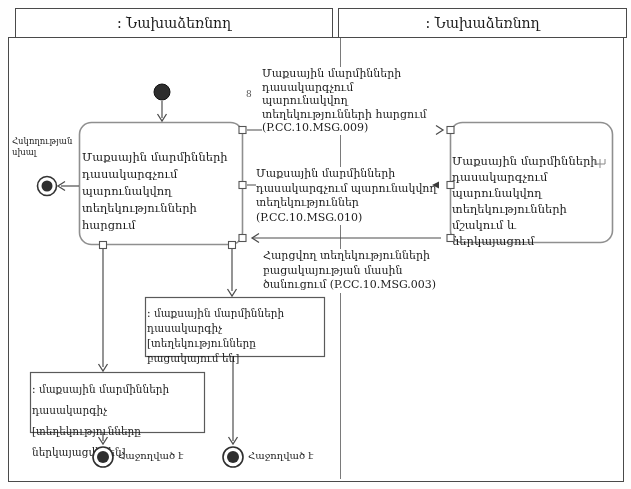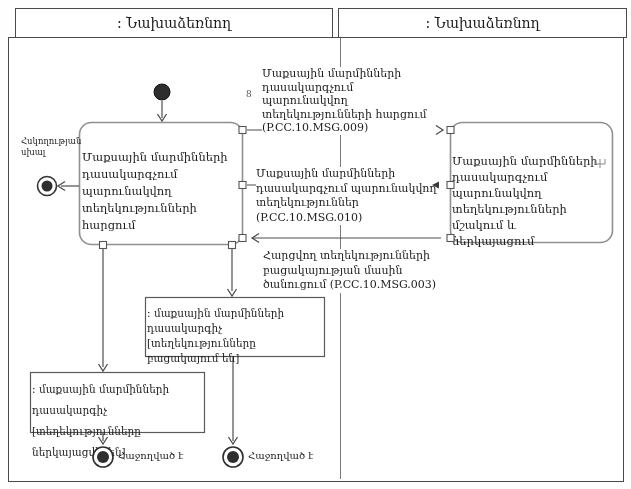--- a/index.html
+++ b/index.html
@@ -28,21 +28,21 @@
     color:#1c1c1c;
   }
   .act-request   { left:82px;  top:149px; width:158px; font-size:11.5px; line-height:17px; }
   .act-process   { left:452px; top:153px; width:159px; font-size:11.5px; line-height:16px; }
   .msg           { background:#fff; }
   .msg-top       { left:262px; top:67px;  width:180px; font-size:11px; line-height:13.5px; }
   .msg-mid       { left:256px; top:167px; width:186px; font-size:11px; line-height:14.5px; }
   .msg-bottom    { left:263px; top:249px; width:178px; font-size:11px; line-height:14.5px; }
   .obj-missing   { left:147px; top:306px; width:176px; font-size:10.5px; line-height:15px; }
   .obj-presented { left:32px;  top:379px; width:171px; font-size:10.5px; line-height:21px; }
-  .err-label     { left:21px;   top:136px; width:64px;  font-size:8.5px;  line-height:11px; }
+  .err-label     { left:12px;   top:136px; width:64px;  font-size:8.5px;  line-height:11px; }
   .success       { font-size:10px; text-align:right; }
   .success-left  { left:118px; top:450px; }
   .success-right { left:248px; top:450px; }
   .marker8       { left:246px; top:89px; font-size:9px; color:#555; text-align:left; }
 </style>
 </head>
 <body>
 
 <div class="canvas">
 

